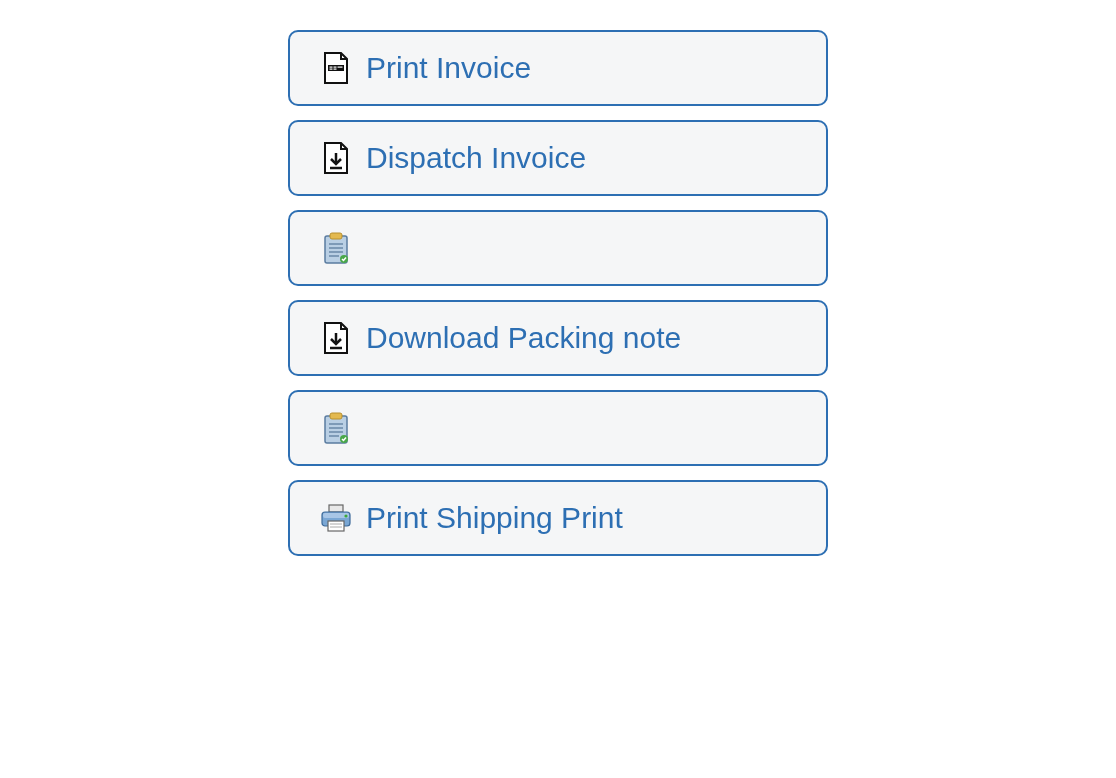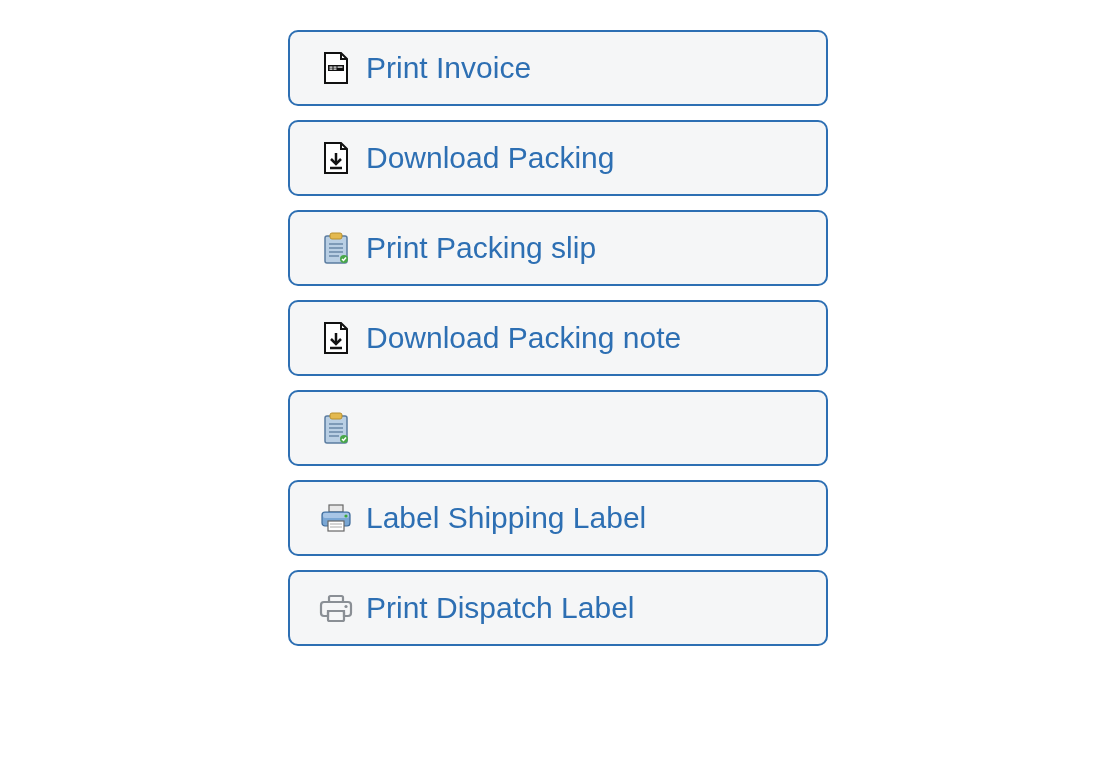--- a/index.html
+++ b/index.html
@@ -76,37 +76,36 @@
   <button class="action-button">
     <span class="icon-wrap">
       <svg width="30" height="34" viewBox="0 0 30 34">
         <path d="M4 2 H20 L26 8 V32 H4 Z" fill="#fff" stroke="#111" stroke-width="2"></path>
         <path d="M20 2 V8 H26" fill="none" stroke="#111" stroke-width="2"></path>
         <line x1="15" y1="12" x2="15" y2="22" stroke="#111" stroke-width="2.5"></line>
         <polyline points="10,18 15,23 20,18" fill="none" stroke="#111" stroke-width="2.5"></polyline>
         <line x1="9" y1="27" x2="21" y2="27" stroke="#111" stroke-width="2.5"></line>
       </svg>
     </span>
-    <span class="btn-label">Download Packing</span>
+    <span class="btn-label">Dispatch Invoice</span>
   </button>
 
   <button class="action-button">
     <span class="icon-wrap">
       <svg width="30" height="34" viewBox="0 0 30 34">
         <rect x="4" y="5" width="22" height="27" rx="2" fill="#b9cfe4" stroke="#5a7ca0" stroke-width="1.5"></rect>
         <rect x="9" y="2" width="12" height="6" rx="2" fill="#e3b94f" stroke="#b8902f" stroke-width="1"></rect>
         <line x1="8" y1="13" x2="22" y2="13" stroke="#6a89a8" stroke-width="1.5"></line>
         <line x1="8" y1="17" x2="22" y2="17" stroke="#6a89a8" stroke-width="1.5"></line>
         <line x1="8" y1="21" x2="22" y2="21" stroke="#6a89a8" stroke-width="1.5"></line>
         <line x1="8" y1="25" x2="18" y2="25" stroke="#6a89a8" stroke-width="1.5"></line>
         <circle cx="23" cy="28" r="4" fill="#4aa84a"></circle>
         <polyline points="21,28 22.5,29.5 25,26.5" fill="none" stroke="#fff" stroke-width="1.5"></polyline>
       </svg>
     </span>
-    <span class="btn-label">Print Packing slip</span>
   </button>
 
   <button class="action-button">
     <span class="icon-wrap">
       <svg width="30" height="34" viewBox="0 0 30 34">
         <path d="M4 2 H20 L26 8 V32 H4 Z" fill="#fff" stroke="#111" stroke-width="2"></path>
         <path d="M20 2 V8 H26" fill="none" stroke="#111" stroke-width="2"></path>
         <line x1="15" y1="12" x2="15" y2="22" stroke="#111" stroke-width="2.5"></line>
         <polyline points="10,18 15,23 20,18" fill="none" stroke="#111" stroke-width="2.5"></polyline>
         <line x1="9" y1="27" x2="21" y2="27" stroke="#111" stroke-width="2.5"></line>
@@ -135,28 +134,17 @@
       <svg width="34" height="30" viewBox="0 0 34 30">
         <rect x="10" y="2" width="14" height="7" fill="#e8e8e8" stroke="#666" stroke-width="1.2"></rect>
         <rect x="3" y="9" width="28" height="14" rx="3" fill="#7aa7d4" stroke="#3d6a9a" stroke-width="1.2"></rect>
         <rect x="4" y="10" width="26" height="5" rx="2" fill="#a8c6e6"></rect>
         <circle cx="27" cy="13" r="1.6" fill="#3aa83a"></circle>
         <rect x="9" y="18" width="16" height="10" fill="#fff" stroke="#666" stroke-width="1.2"></rect>
         <line x1="11" y1="21" x2="23" y2="21" stroke="#aaa" stroke-width="1"></line>
         <line x1="11" y1="24" x2="23" y2="24" stroke="#aaa" stroke-width="1"></line>
       </svg>
     </span>
-    <span class="btn-label">Label Shipping Label</span>
+    <span class="btn-label">Print Shipping Print</span>
   </button>
 
-  <button class="action-button">
-    <span class="icon-wrap">
-      <svg width="34" height="30" viewBox="0 0 34 30">
-        <rect x="10" y="3" width="14" height="6" rx="1.5" fill="none" stroke="#8a8f95" stroke-width="2.2"></rect>
-        <path d="M5 9 H29 a3 3 0 0 1 3 3 V20 a3 3 0 0 1 -3 3 H25 V18 H9 V23 H5 a3 3 0 0 1 -3 -3 V12 a3 3 0 0 1 3 -3 Z" fill="none" stroke="#8a8f95" stroke-width="2.2"></path>
-        <circle cx="27" cy="13.5" r="1.6" fill="#8a8f95"></circle>
-        <rect x="9" y="18" width="16" height="10" rx="1.5" fill="none" stroke="#8a8f95" stroke-width="2.2"></rect>
-      </svg>
-    </span>
-    <span class="btn-label">Print Dispatch Label</span>
-  </button>
 
 </div>
 
 </body></html>

